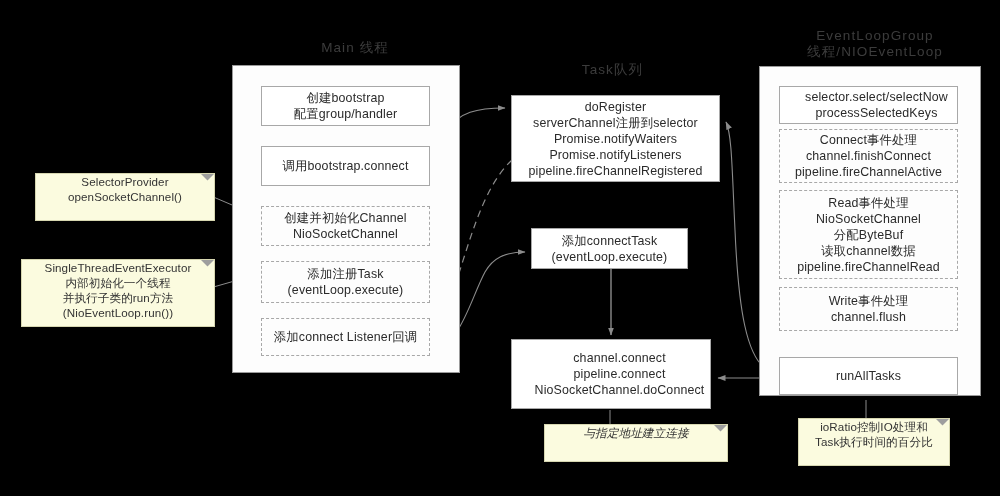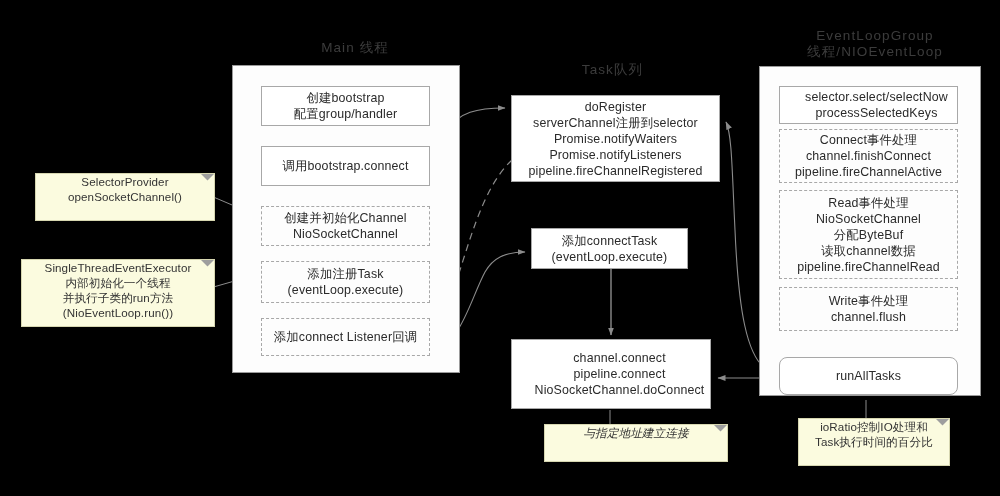--- a/index.html
+++ b/index.html
@@ -187,21 +187,21 @@
 
   <div class="node dashed" style="left:779px; top:190px; width:179px; height:89px;">Read事件处理
 NioSocketChannel
 分配ByteBuf
 读取channel数据
 pipeline.fireChannelRead</div>
 
   <div class="node dashed" style="left:779px; top:287px; width:179px; height:44px;">Write事件处理
 channel.flush</div>
 
-  <div class="node" style="left:779px; top:357px; width:179px; height:38px;border-radius:8px;">runAllTasks</div>
+  <div class="node" style="left:779px; top:357px; width:179px; height:38px;">runAllTasks</div>
 
   <div class="note" style="left:35px; top:173px; width:180px; height:48px;">
     <span>SelectorProvider
 openSocketChannel()</span>
     <span class="fold"></span>
     <span class="fold2"></span>
   </div>
 
   <div class="note" style="left:21px; top:259px; width:194px; height:68px;">
     <span>SingleThreadEventExecutor

